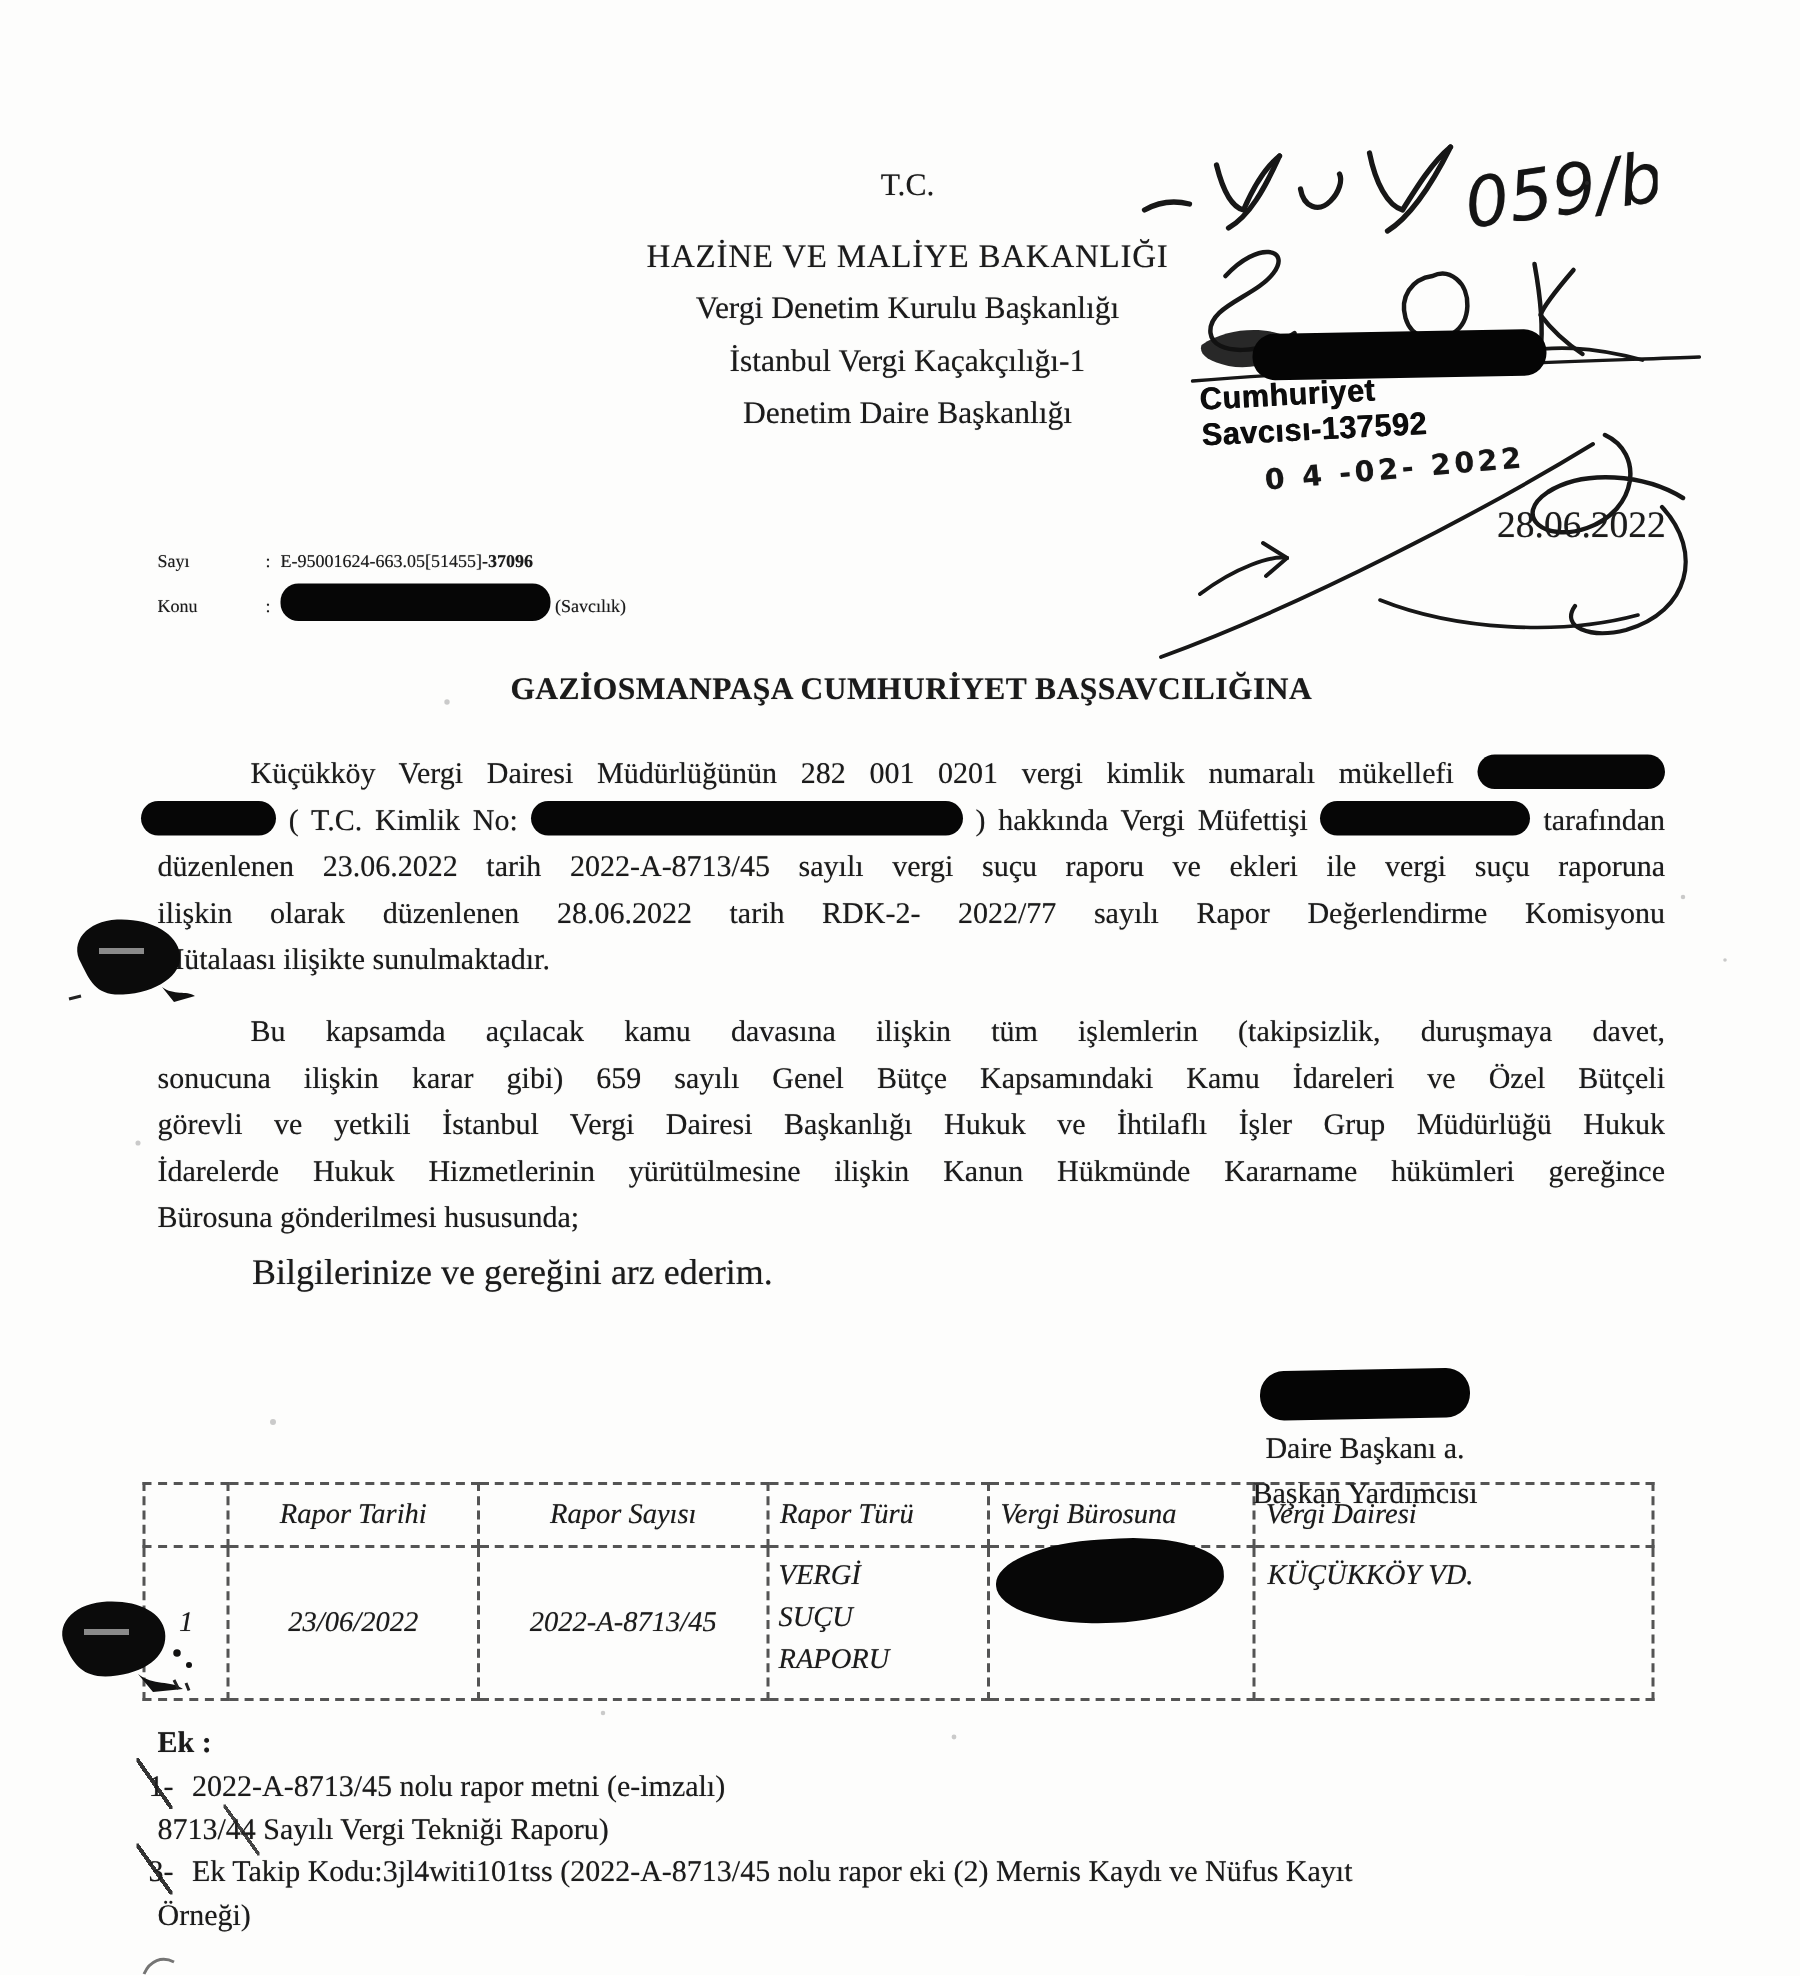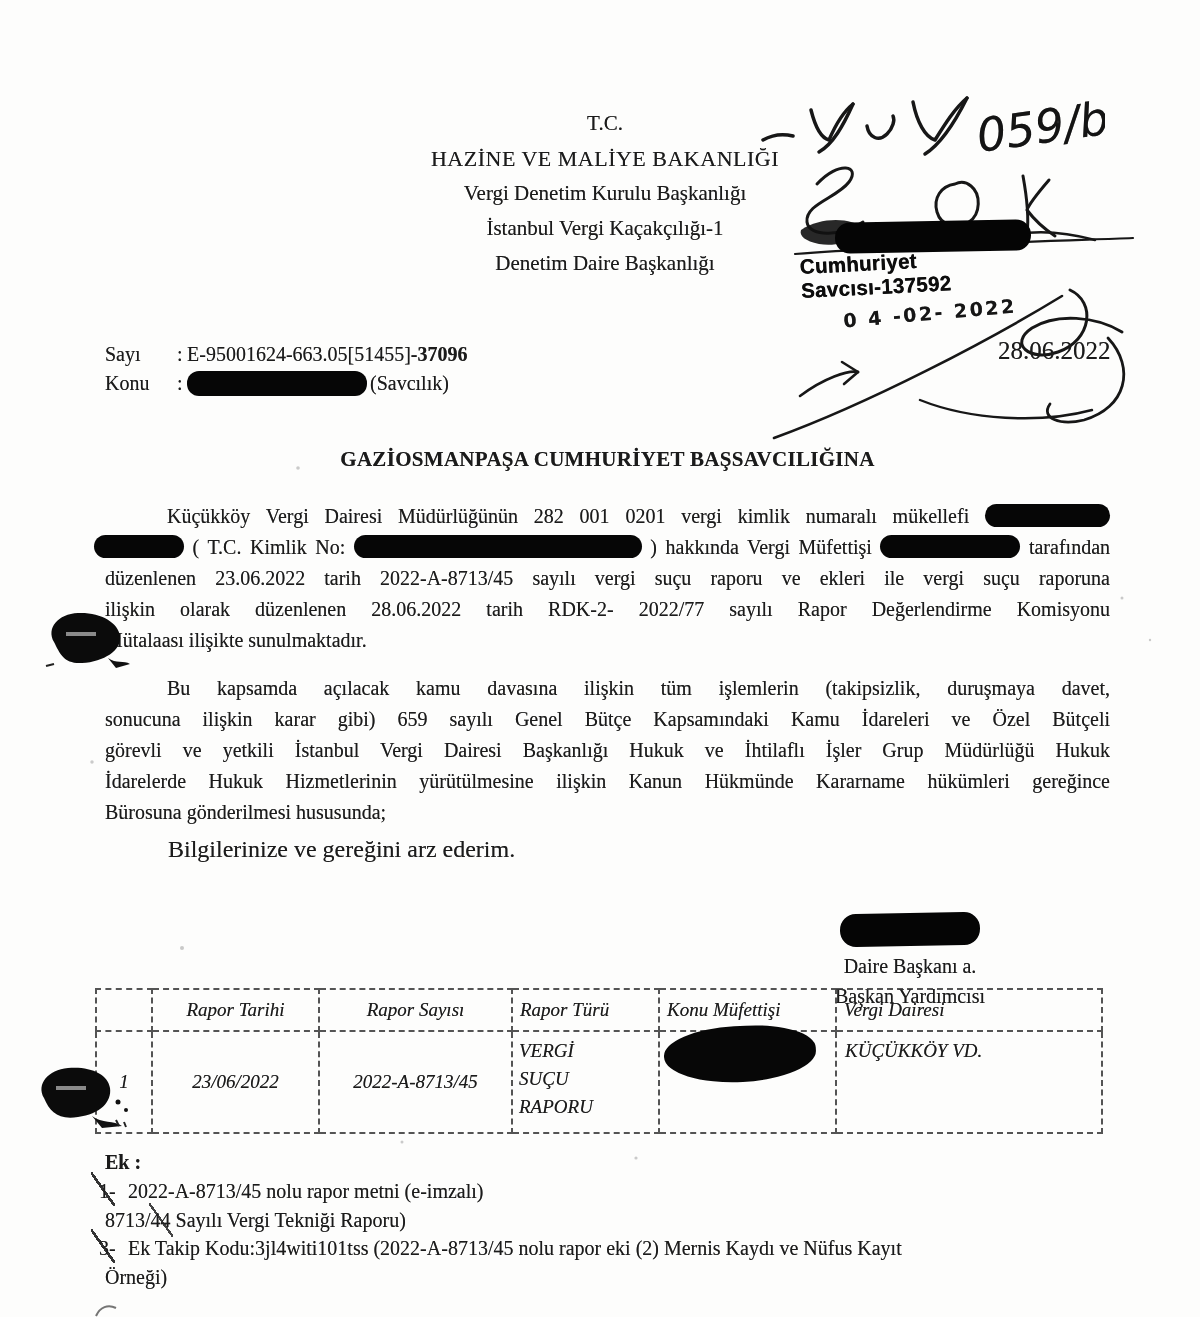--- a/index.html
+++ b/index.html
@@ -7,41 +7,41 @@
     position:relative; width:1200px; height:1317px; overflow:hidden;
     background:#fdfdfc; color:#1b1b1b;
     font-family:"Liberation Serif","DejaVu Serif",serif;
     text-shadow:0 0 .5px rgba(20,20,20,.55);
   }
   .abs { position:absolute; }
 
   
   .letterhead { left:305px; top:106px; width:600px; text-align:center; }
   .lh-line { line-height:35px; font-size:21px; }
-  .lh-ministry { font-size:22px; letter-spacing:.5px; }
+  .lh-ministry { font-size:22px; letter-spacing:.5px;margin-top:12px; }
 
   
   .hw { stroke:#171717; fill:none; stroke-linecap:round; stroke-linejoin:round; }
   .hw-code-text { font-family:"DejaVu Sans",sans-serif; font-style:italic; font-size:46px; fill:#141414; }
   .stamp-redact { left:835px; top:221px; width:196px; height:31px; background:#050505; border-radius:15px; transform:rotate(-1deg); }
   .stamp-title {
     left:796px; top:248px; width:280px;
     font-family:"Liberation Sans",sans-serif; font-weight:bold; font-size:21px;
     letter-spacing:.4px; color:#0d0d0d; transform:rotate(-3deg) scaleX(.97);
     text-shadow:.5px 0 0 #0d0d0d;
   }
   .stamp-date {
     left:843px; top:302px;
     font-family:"DejaVu Sans",sans-serif; font-weight:bold; font-size:19px;
     letter-spacing:2.5px; color:#161616; transform:rotate(-5deg);
   }
   .letter-date { left:998px; top:337px; font-size:25px; }
 
   
-  .meta { left:105px; top:340px; font-size:20px; }
+  .meta { left:105px; top:360px; font-size:12px; }
   .meta-row { height:29px; line-height:29px; }
   .meta-label { display:inline-block; width:72px; }
   .meta-colon { display:inline-block; width:10px; }
   .konu-redact { display:inline-block; width:180px; height:25px; background:#060606; border-radius:12px; vertical-align:-6px; margin-right:3px; }
 
   .recipient { left:105px; top:447px; width:1005px; text-align:center; font-weight:bold; font-size:21px; letter-spacing:.3px; }
 
   
   .para { width:1005px; font-size:20px; }
   .p1 { left:105px; top:501px; }
@@ -180,21 +180,21 @@
     <div class="sig-redact"></div>
     <div class="sig-line">Daire Başkanı a.</div>
     <div class="sig-line">Başkan Yardımcısı</div>
   </div>
 
   <div class="abs rtable">
     <div class="tc th c0"></div>
     <div class="tc th ctr">Rapor Tarihi</div>
     <div class="tc th ctr">Rapor Sayısı</div>
     <div class="tc th padl">Rapor Türü</div>
-    <div class="tc th padl">Konu Müfettişi</div>
+    <div class="tc th padl">Vergi Bürosuna</div>
     <div class="tc th padl">Vergi Dairesi</div>
 
     <div class="tc td c0 vmid">1</div>
     <div class="tc td vmid">23/06/2022</div>
     <div class="tc td vmid">2022-A-8713/45</div>
     <div class="tc td turu-cell">
       <div>VERGİ</div>
       <div>SUÇU</div>
       <div>RAPORU</div>
     </div>

